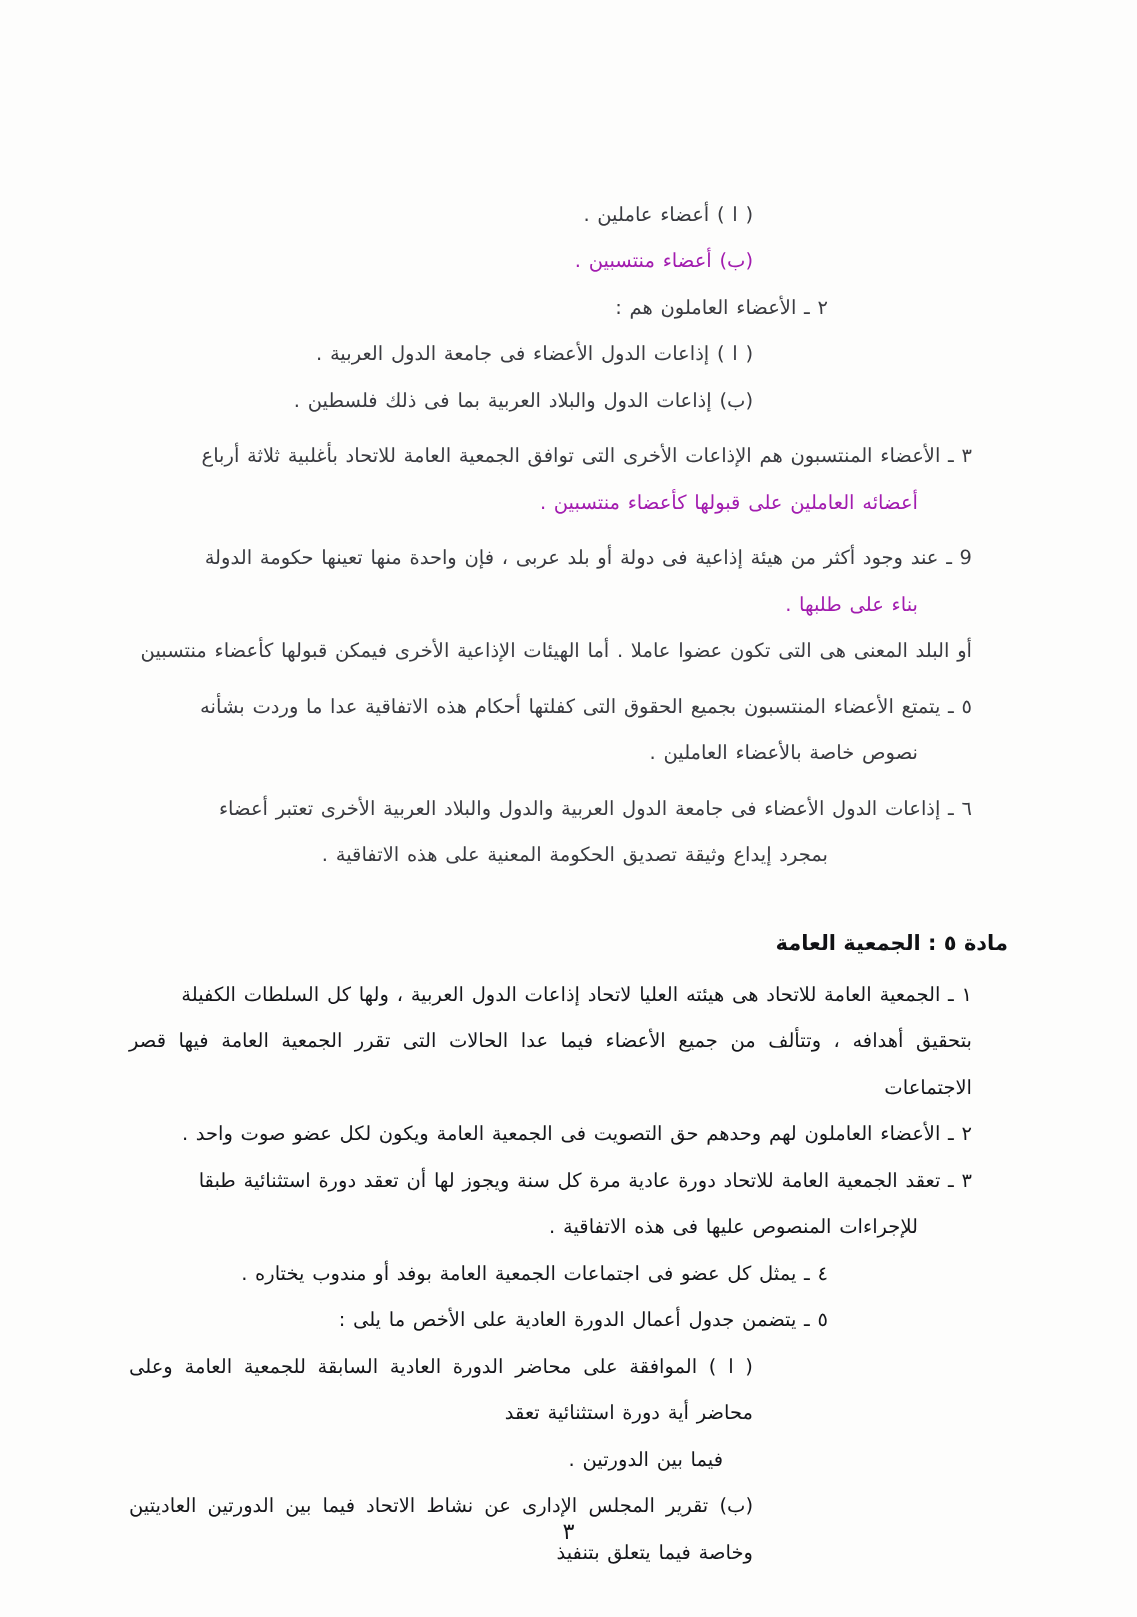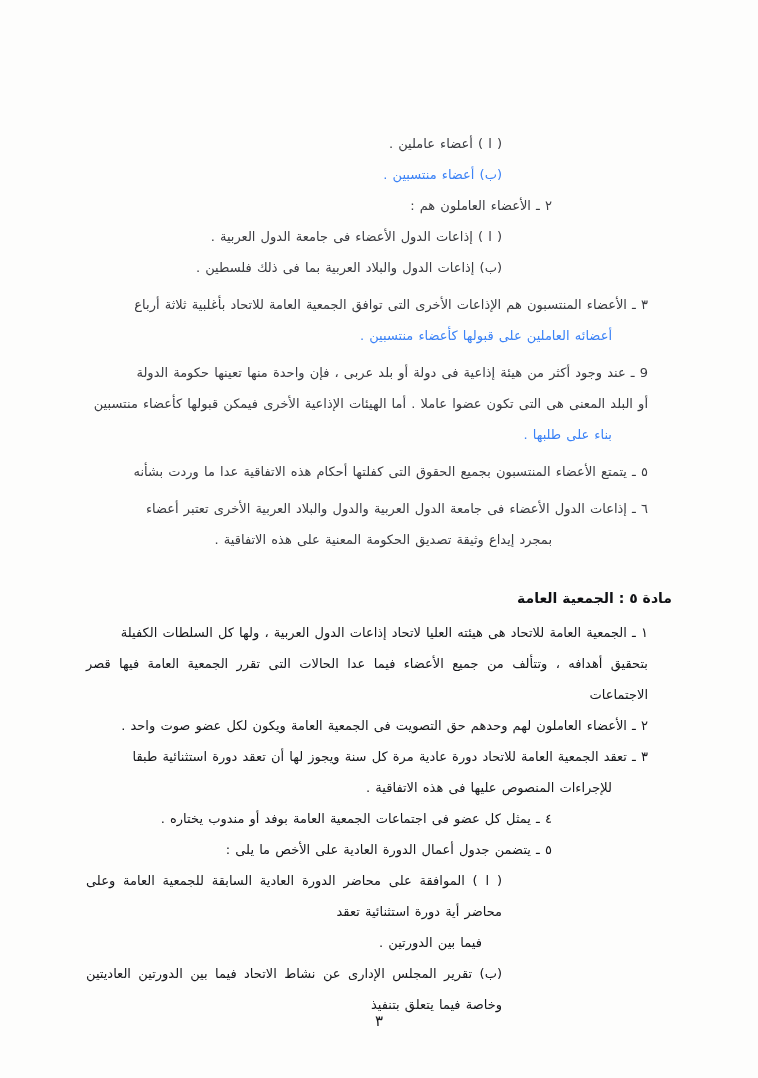--- a/index.html
+++ b/index.html
@@ -33,21 +33,21 @@
     line-height: 31px;
     color: #15161a;
     margin: 0;
     letter-spacing: 0px;
     word-spacing: 1px;
   }
   .faint {
     color: #3a3b40;
   }
   .fainter {
-    color: #3b82f6;
+    color: #a21caf;
   }
   .section-head {
     font-size: 14px;
     font-weight: bold;
     color: #101114;
     margin-top: 16px;
     margin-bottom: 4px;
     line-height: 30px;
   }
   .gap-sm { height: 6px; }
@@ -82,26 +82,27 @@
     <p class="line list-ind-b faint">(ب) إذاعات الدول والبلاد العربية بما فى ذلك فلسطين .</p>
 
     <div class="gap-sm"></div>
 
     <p class="line tiny-ind faint">٣ ـ الأعضاء المنتسبون هم الإذاعات الأخرى التى توافق الجمعية العامة للاتحاد بأغلبية ثلاثة أرباع</p>
     <p class="line small-ind fainter">أعضائه العاملين على قبولها كأعضاء منتسبين .</p>
 
     <div class="gap-sm"></div>
 
     <p class="line tiny-ind faint">9 ـ عند وجود أكثر من هيئة إذاعية فى دولة أو بلد عربى ، فإن واحدة منها تعينها حكومة الدولة</p>
+    <p class="line small-ind fainter">بناء على طلبها .</p>
     <p class="line tiny-ind faint">أو البلد المعنى هى التى تكون عضوا عاملا . أما الهيئات الإذاعية الأخرى فيمكن قبولها كأعضاء منتسبين</p>
-    <p class="line small-ind fainter">بناء على طلبها .</p>
 
     <div class="gap-sm"></div>
 
     <p class="line tiny-ind faint">٥ ـ يتمتع الأعضاء المنتسبون بجميع الحقوق التى كفلتها أحكام هذه الاتفاقية عدا ما وردت بشأنه</p>
+    <p class="line small-ind faint">نصوص خاصة بالأعضاء العاملين .</p>
 
     <div class="gap-sm"></div>
 
     <p class="line tiny-ind faint">٦ ـ إذاعات الدول الأعضاء فى جامعة الدول العربية والدول والبلاد العربية الأخرى تعتبر أعضاء</p>
     <p class="line mid-ind faint">بمجرد إيداع وثيقة تصديق الحكومة المعنية على هذه الاتفاقية .</p>
 
     <div class="gap-md"></div>
 
     <h2 class="section-head">مادة ٥ : الجمعية العامة</h2>
 

